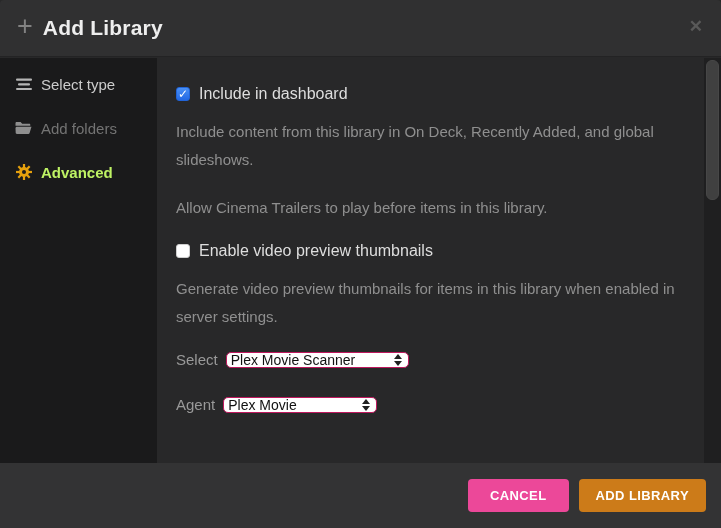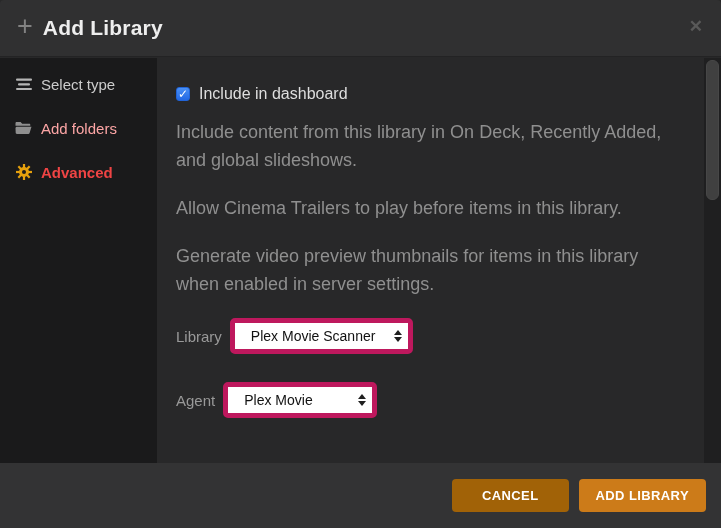--- a/index.html
+++ b/index.html
@@ -26,53 +26,53 @@
     position:absolute;right:16px;top:16px;background:none;border:none;
     color:#595959;font-size:17px;font-weight:700;cursor:pointer;padding:2px;line-height:1;
   }
   
   .sidebar{
     position:absolute;top:58px;left:0;width:157px;bottom:57px;
     background:#1a1a1b;padding-top:4px;
   }
   .nav-item{
     height:44px;display:flex;align-items:center;gap:9px;
-    padding-left:15px;cursor:pointer;font-size:15px;color:#fca5a5;
+    padding-left:15px;cursor:pointer;font-size:15px;color:#737373;
   }
   .nav-item .nicon{width:17px;display:flex;justify-content:center;align-items:center;flex:none;}
   .nav-item.first{color:#cccccc;}
-  .nav-item.active{color:#ef4444;font-weight:600;}
+  .nav-item.active{color:#bef264;font-weight:600;}
   
   .content{
     position:absolute;top:58px;left:157px;right:17px;bottom:65px;
     background:#282829;padding:27px 0 0 19px;overflow:hidden;
   }
   .cb-row{display:flex;align-items:center;gap:9px;cursor:pointer;}
   .checkbox{
     width:14px;height:14px;border-radius:3px;background:#ffffff;
     border:1px solid #cfcfcf;flex:none;position:relative;
   }
   .checkbox.checked{
     background:linear-gradient(#4a90f5,#2268e4);border-color:#2164d8;
   }
   .checkbox .tick{
     position:absolute;left:1px;top:-1px;color:#fff;font-size:12px;font-weight:700;line-height:14px;
   }
   .cb-label{font-size:16px;color:#dedede;}
   .desc{
     margin:15px 0 20px 0;max-width:505px;
-    font-size:18px;line-height:28px;color:#8f8f8f;
+    font-size:15px;line-height:28px;color:#8f8f8f;
   }
   .select-row{display:flex;align-items:center;margin-top:28px;}
   .select-row.first{margin-top:8px;}
   .sel-label{font-size:15px;color:#999999;margin-right:8px;}
   .select{
     display:inline-flex;align-items:center;justify-content:space-between;
-    height:36px;background:#ffffff;border-radius:5px;border:5px solid #be185d;
-    padding:0 6px 0 16px;font-size:14px;color:#111111;cursor:pointer;
+    height:16px;background:#ffffff;border-radius:5px;border:1px solid #be185d;
+    padding:0 6px 0 4px;font-size:14px;color:#111111;cursor:pointer;
   }
   .select.scanner{min-width:183px;}
   .select.agent{min-width:154px;}
   .arrows{display:flex;flex-direction:column;gap:2px;margin-left:8px;}
   .arrows i{display:block;width:0;height:0;border-left:4px solid transparent;border-right:4px solid transparent;}
   .arrows .up{border-bottom:5px solid #1f1f1f;}
   .arrows .down{border-top:5px solid #1f1f1f;}
   
   .scrollbar{
     position:absolute;top:58px;right:0;width:17px;bottom:65px;background:#1f1f20;
@@ -83,21 +83,21 @@
   }
   
   .ftr{
     position:absolute;left:0;right:0;bottom:0;height:65px;background:#333334;
     display:flex;align-items:center;justify-content:flex-end;gap:10px;padding-right:15px;
   }
   .btn{
     border:none;border-radius:4px;height:33px;color:#ffffff;
     font-family:inherit;font-size:13px;font-weight:700;letter-spacing:.4px;cursor:pointer;
   }
-  .btn.cancel{background:#a16207;padding:0 30px;}
+  .btn.cancel{background:#ec4899;padding:0 22px;}
   .btn.add{background:#cc7b19;padding:0 17px;}
   svg{display:block;}
 </style>
 </head>
 <body>
 
 <div class="dialog">
 
   <div class="hdr">
     <span class="plus">+</span>
@@ -151,24 +151,28 @@
     <div class="cb-row">
       <span class="checkbox checked">
           <span class="tick">✓</span>
         </span>
       <span class="cb-label">Include in dashboard</span>
     </div>
     <p class="desc">Include content from this library in On Deck, Recently Added, and global slideshows.</p>
 
     <p class="desc">Allow Cinema Trailers to play before items in this library.</p>
 
+    <div class="cb-row">
+      <span class="checkbox"></span>
+      <span class="cb-label">Enable video preview thumbnails</span>
+    </div>
     <p class="desc">Generate video preview thumbnails for items in this library when enabled in server settings.</p>
 
     <div class="select-row first">
-      <span class="sel-label">Library</span>
+      <span class="sel-label">Select</span>
       <div class="select scanner">
         <span>Plex Movie Scanner</span>
         <span class="arrows">
             <i class="up"></i>
             <i class="down"></i>
           </span>
       </div>
     </div>
 
     <div class="select-row">

